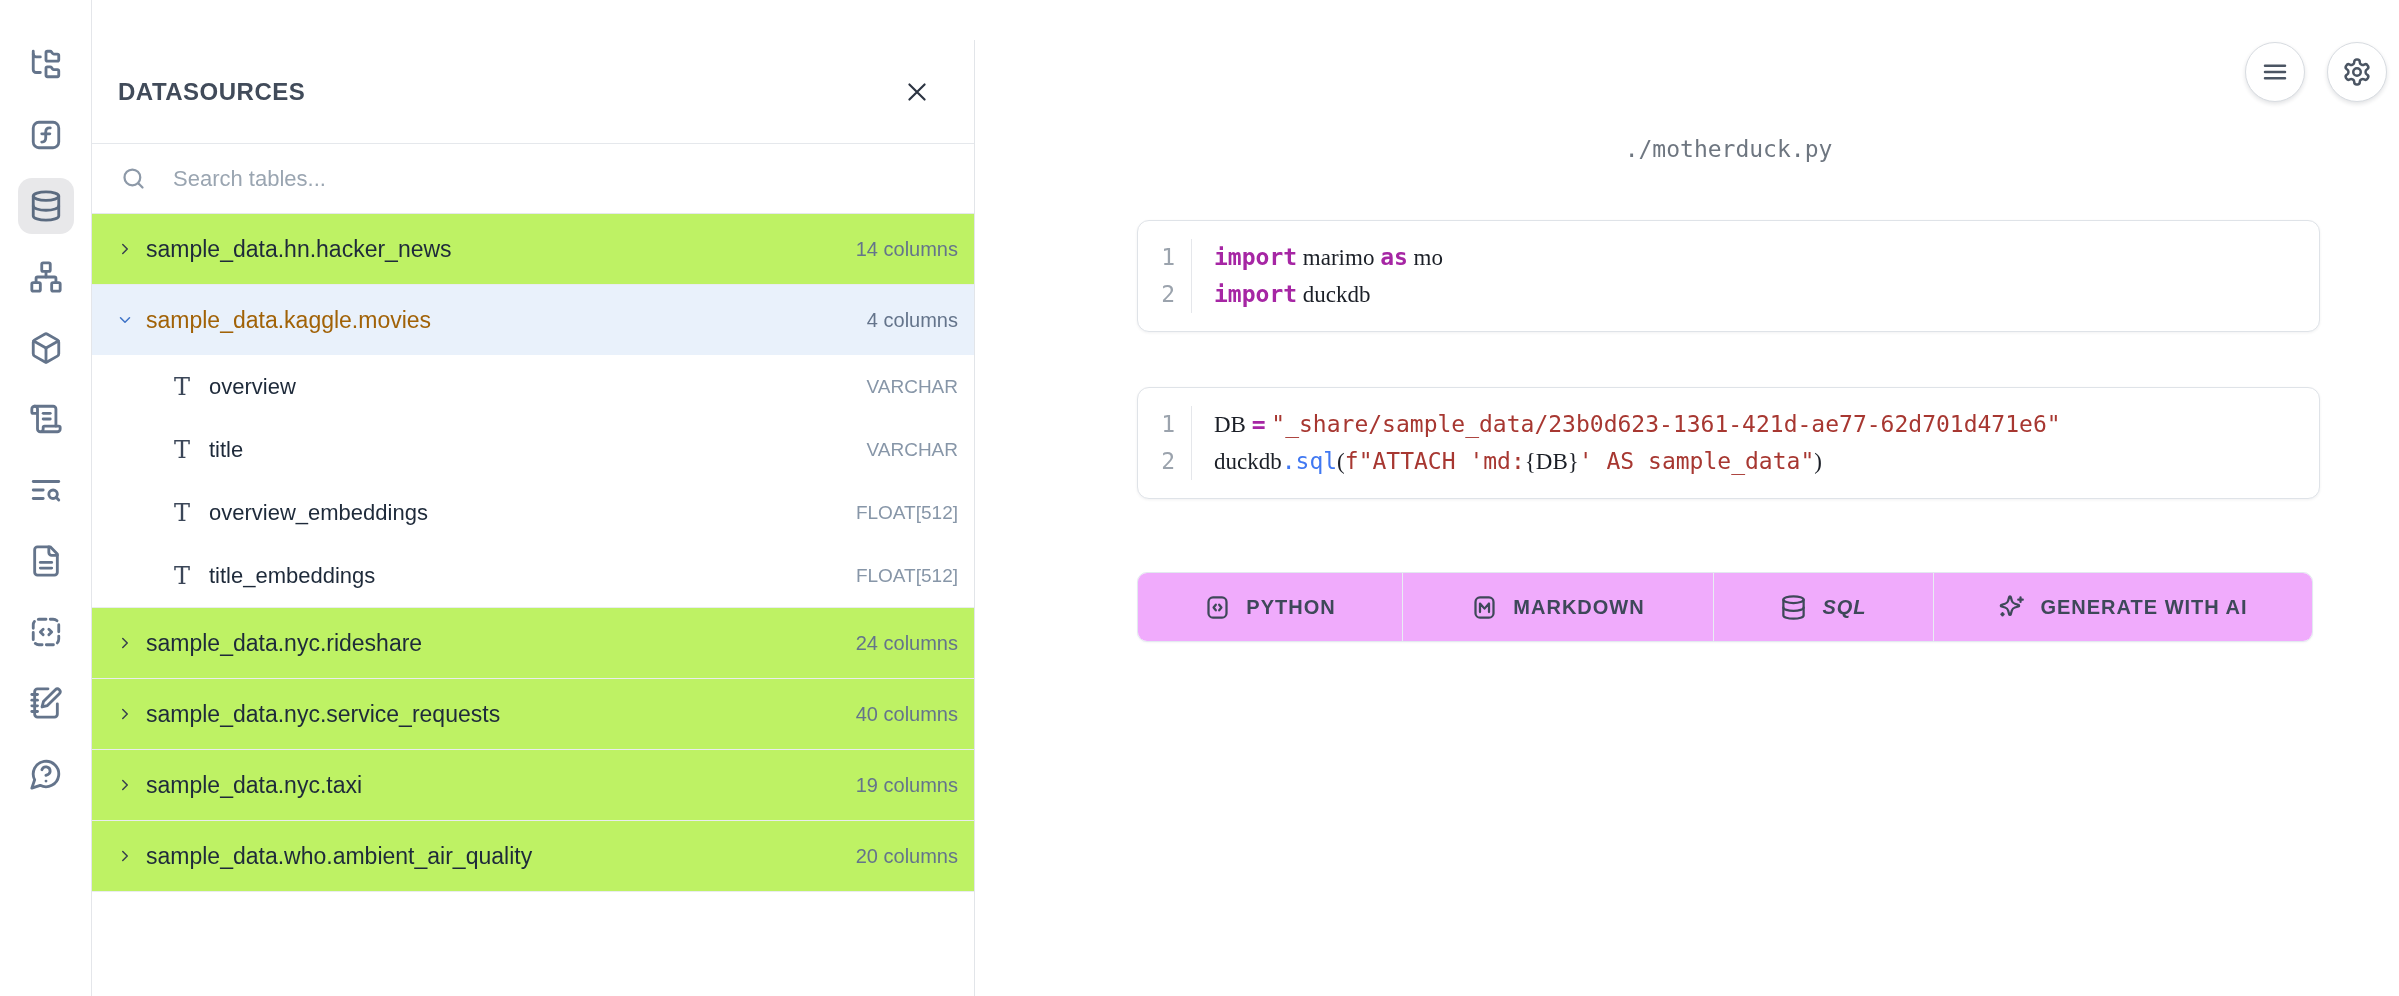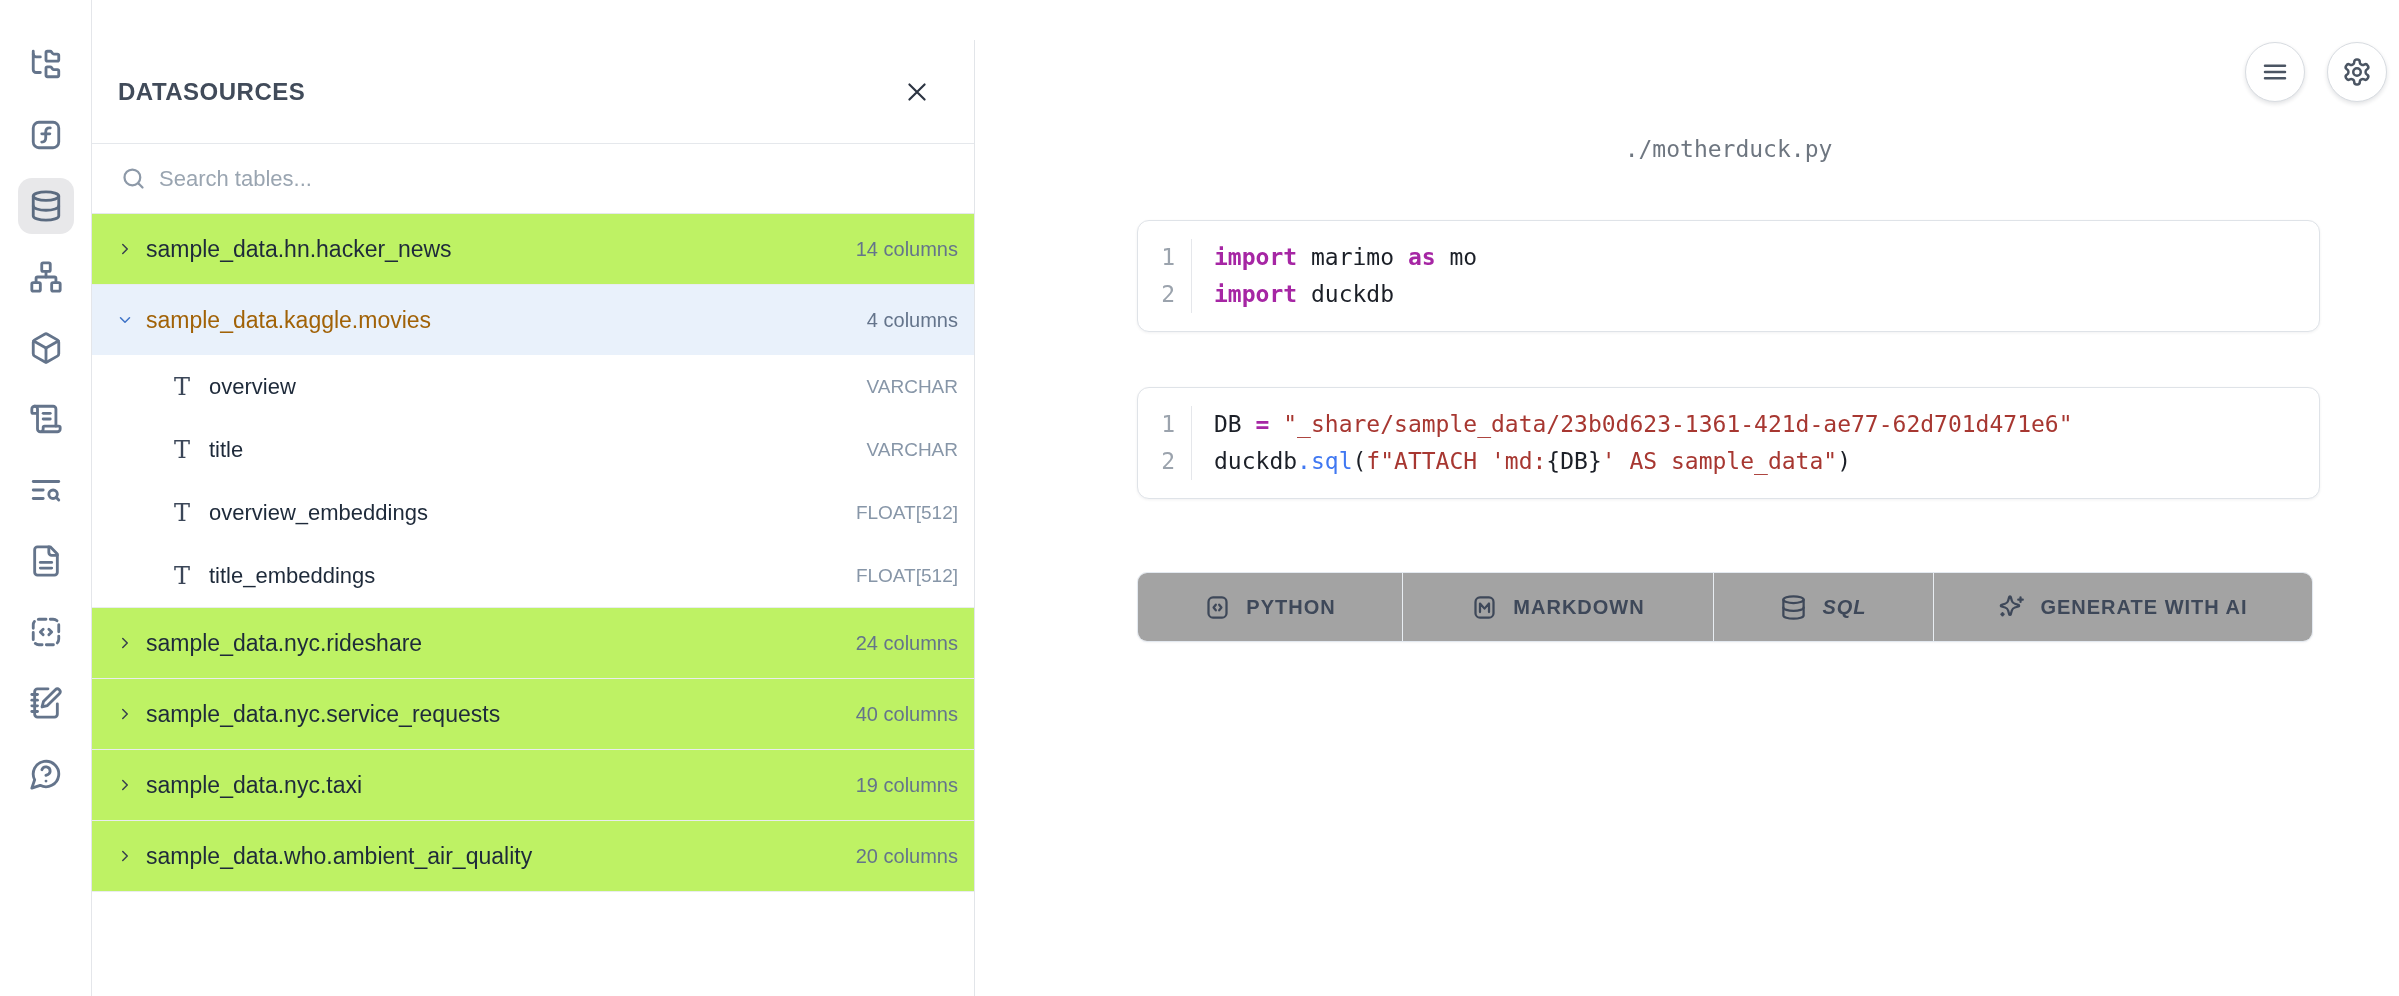--- a/index.html
+++ b/index.html
@@ -35,21 +35,21 @@
   .ds-title {
     font-size: 24px; font-weight: 700; color: #414b5a; letter-spacing: 0.5px;
   }
   .ds-close { margin-left: auto; width: 34px; height: 34px; display: flex;
     align-items: center; justify-content: center; cursor: pointer; }
   .ds-close svg { width: 26px; height: 26px; stroke: #2c3442; stroke-width: 2;
     fill: none; stroke-linecap: round; }
 
   .ds-search {
     height: 70px; border-bottom: 1px solid #e5e8ec;
-    display: flex; align-items: center; padding: 0 16px 0 28px; gap: 12px;
+    display: flex; align-items: center; padding: 0 16px 0 28px; gap: 26px;
   }
   .ds-search svg { width: 27px; height: 27px; stroke: #8d99a8; stroke-width: 2;
     fill: none; stroke-linecap: round; flex: none; }
   .ds-search input {
     flex: 1; border: none; outline: none; font-size: 22px;
     font-family: "Liberation Sans", sans-serif; color: #334155; background: transparent;
   }
   .ds-search input::placeholder { color: #9aa5b1; }
 
   .tbl-section { border-bottom: 1px solid #e9ecef; }
@@ -110,31 +110,31 @@
     padding: 18px 0; margin-bottom: 55px;
   }
   .code-line { display: flex; font-family: "DejaVu Sans Mono", monospace;
     font-size: 23px; line-height: 37px; white-space: pre; }
   .lnum { width: 54px; flex: none; text-align: right; padding-right: 16px;
     color: #9ba3ad; border-right: 1px solid #e5e7eb; }
   .lcode { padding-left: 22px; color: #1b1f27; }
   .tk-k { color: #a626a4; font-weight: 700; }
   .tk-s { color: #a73731; }
   .tk-f { color: #4078f2; }
-  .tk-p { color: #1b1f27; }
+  .tk-p { color: #1b1f27; font-family: Liberation Serif, serif; }
 
   .add-row {
     margin-top: 18px; height: 70px; width: 1176px;
     border: 1px solid #e3e9f0; border-radius: 10px; background: #ffffff;
     box-shadow: 0 1px 2px rgba(15,23,42,0.04);
     display: flex; overflow: hidden;
   }
   .seg {
     display: flex; align-items: center; justify-content: center; gap: 15px;
-    border-right: 1px solid #e8edf2; cursor: pointer; background: #a3a3a3;
+    border-right: 1px solid #e8edf2; cursor: pointer; background: #f0abfc;
   }
   .seg:last-child { border-right: none; }
   .seg:nth-child(1) { width: 265px; }
   .seg:nth-child(2) { width: 311px; }
   .seg:nth-child(3) { width: 220px; font-style: italic; }
   .seg:nth-child(4) { flex: 1; }
   .seg .seg-icon { display: flex; }
   .seg svg { width: 27px; height: 27px; stroke: #3e4859; stroke-width: 2;
     fill: none; stroke-linecap: round; stroke-linejoin: round; }
   .seg .lbl { font-size: 20px; font-weight: 700; letter-spacing: 1px; color: #3e4859; }

